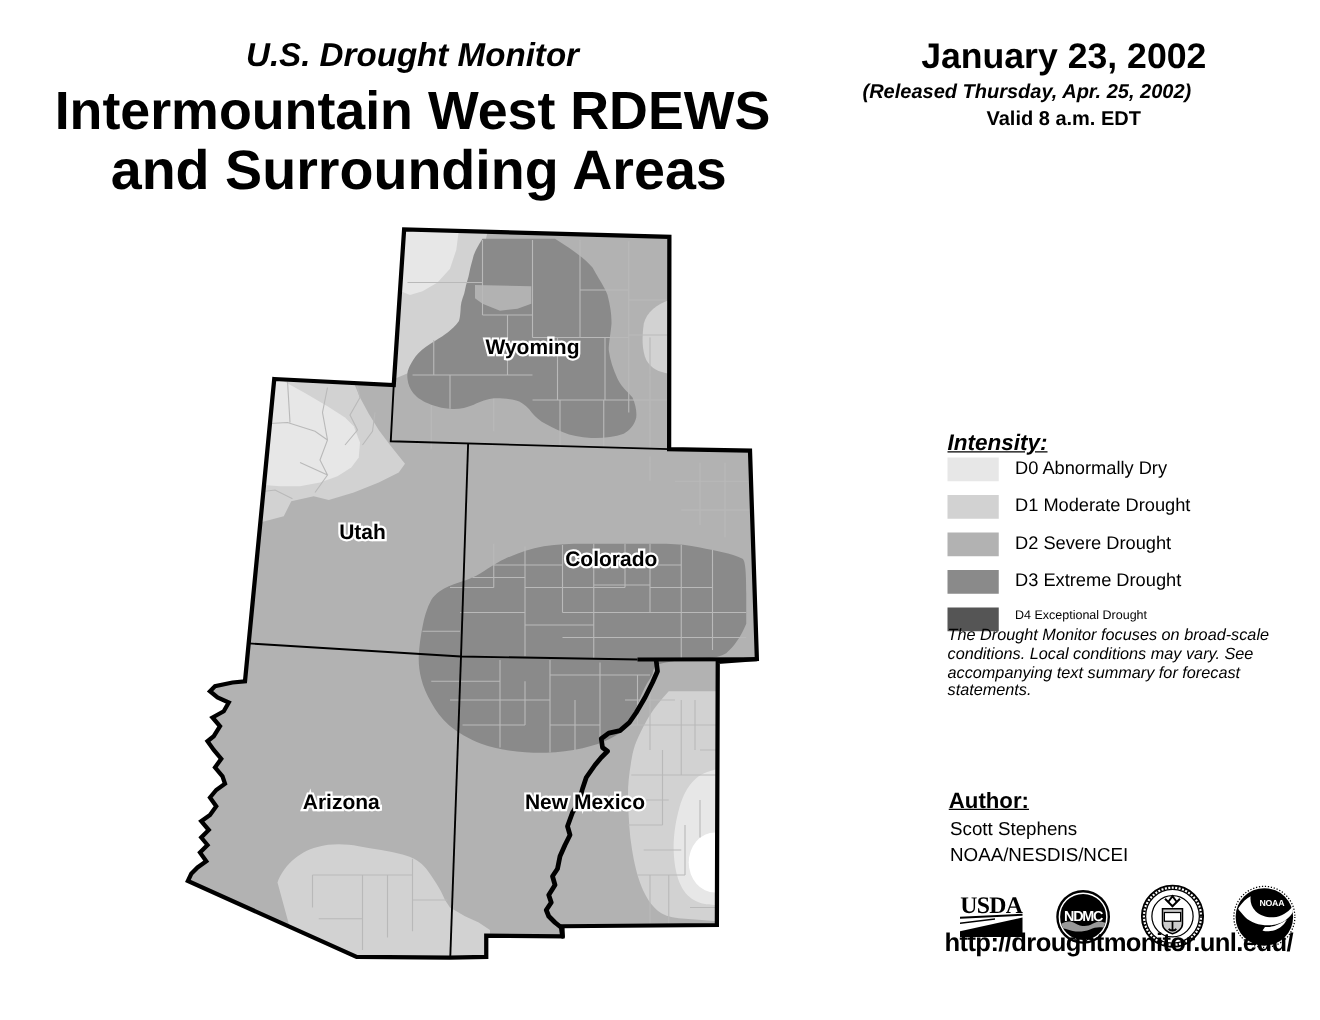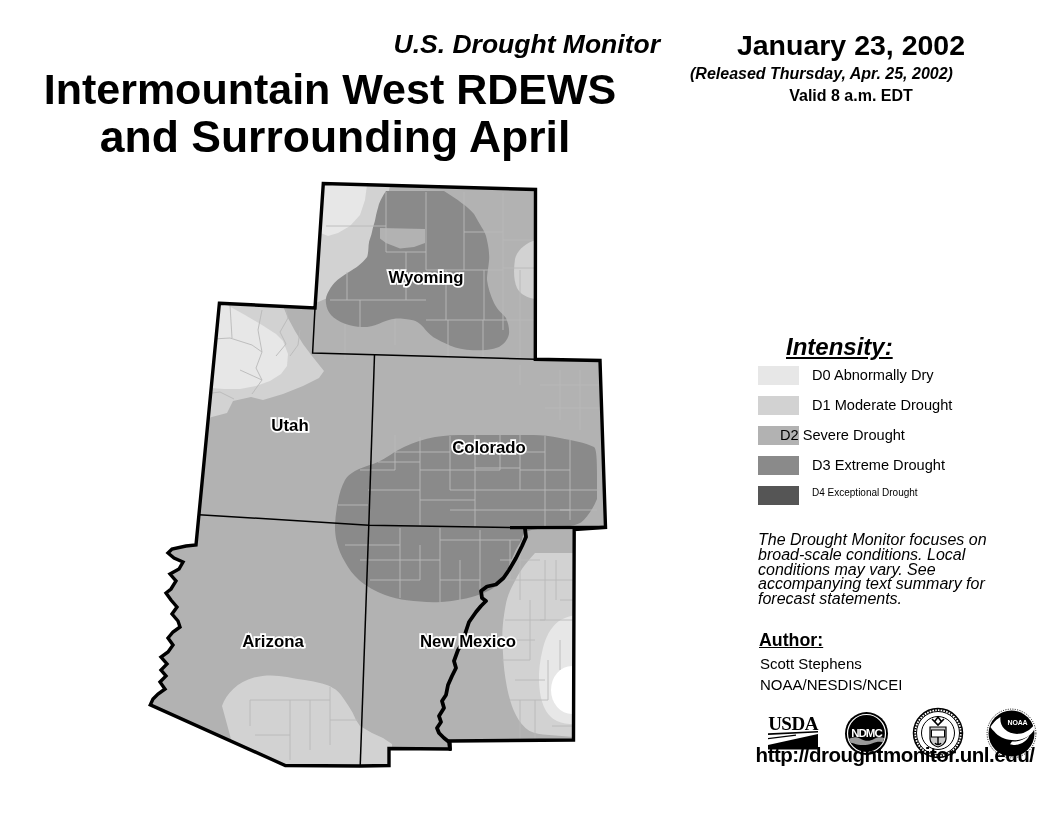--- a/index.html
+++ b/index.html
@@ -75,55 +75,55 @@
 <g font-family="Liberation Sans, sans-serif" font-size="16.8px" font-weight="bold" fill="#000" stroke="#ffffff" stroke-width="3.5" paint-order="stroke" text-anchor="middle">
 <text x="426" y="283">Wyoming</text>
 <text x="290" y="431">Utah</text>
 <text x="489" y="453">Colorado</text>
 <text x="273" y="647">Arizona</text>
 <text x="468" y="647">New Mexico</text>
 </g>
 </svg>
 </div>
 
-<div class="abs" style="left:0;top:29px;width:660px;text-align:right;font-size:26.5px;font-weight:bold;font-style:italic;">U.S. Drought Monitor</div>
+<div class="abs" style="left:0;top:29px;width:660px;text-align:center;font-size:26.5px;font-weight:bold;font-style:italic;">U.S. Drought Monitor</div>
 
 <div class="abs" style="left:0;top:65px;width:660px;text-align:center;font-size:43px;font-weight:bold;">Intermountain West RDEWS</div>
 
-<div class="abs" style="left:5px;top:111.5px;width:660px;text-align:center;font-size:44.5px;font-weight:bold;">and Surrounding April</div>
+<div class="abs" style="left:5px;top:111.5px;width:660px;text-align:center;font-size:44.5px;font-weight:bold;">and Surrounding Areas</div>
 
 <div class="abs" style="left:690px;top:29px;width:322px;text-align:center;font-size:28.5px;font-weight:bold;">January 23, 2002</div>
 
 <div class="abs" style="left:690px;top:65px;width:322px;text-align:left;font-size:16px;font-weight:bold;font-style:italic;">(Released Thursday, Apr. 25, 2002)</div>
 
 <div class="abs" style="left:690px;top:86.5px;width:322px;text-align:center;font-size:16px;font-weight:bold;">Valid 8 a.m. EDT</div>
 
-<div class="abs" style="left:758px;top:333px;font-size:24px;font-weight:bold;font-style:italic;text-decoration:underline;margin-left:28px;">Intensity:</div>
+<div class="abs" style="left:758px;top:344px;font-size:18px;font-weight:bold;font-style:italic;text-decoration:underline;">Intensity:</div>
 
 <div class="abs" style="left:758px;top:366px;width:41px;height:19px;background:#e7e7e7;"></div>
 
 <div class="abs" style="left:812px;top:367px;font-size:14.6px;">D0 Abnormally Dry</div>
 
 <div class="abs" style="left:758px;top:396px;width:41px;height:19px;background:#d2d2d2;"></div>
 
 <div class="abs" style="left:812px;top:397px;font-size:14.6px;">D1 Moderate Drought</div>
 
 <div class="abs" style="left:758px;top:426px;width:41px;height:19px;background:#b2b2b2;"></div>
 
-<div class="abs" style="left:780px;top:427px;font-size:14.6px;">D2 Severe Drought</div>
+<div class="abs" style="left:812px;top:427px;font-size:14.6px;">D2 Severe Drought</div>
 
 <div class="abs" style="left:758px;top:456px;width:41px;height:19px;background:#8a8a8a;"></div>
 
 <div class="abs" style="left:812px;top:457px;font-size:14.6px;">D3 Extreme Drought</div>
 
 <div class="abs" style="left:758px;top:486px;width:41px;height:19px;background:#555555;"></div>
 
 <div class="abs" style="left:812px;top:487px;font-size:10px;">D4 Exceptional Drought</div>
 
-<div class="abs" style="left:758px;top:533px;width:278px;font-size:16px;font-style:italic;line-height:14.8px;">The Drought Monitor focuses on broad-scale conditions. Local conditions may vary. See accompanying text summary for forecast statements.</div>
+<div class="abs" style="left:758px;top:501px;width:278px;font-size:13px;font-style:italic;line-height:14.8px;">The Drought Monitor focuses on broad-scale conditions. Local conditions may vary. See accompanying text summary for forecast statements.</div>
 
 <div class="abs" style="left:759px;top:630px;font-size:17.8px;font-weight:bold;text-decoration:underline;">Author:</div>
 
 <div class="abs" style="left:760px;top:655px;font-size:15px;">Scott Stephens</div>
 
 <div class="abs" style="left:760px;top:676px;font-size:15px;">NOAA/NESDIS/NCEI</div>
 
 <div class="abs" style="left:766px;top:714px;">
 <svg width="54" height="37" viewBox="0 0 54 37">
 <text x="27" y="16" font-family="Liberation Serif, serif" font-size="19" font-weight="bold" text-anchor="middle" letter-spacing="-0.5">USDA</text>

